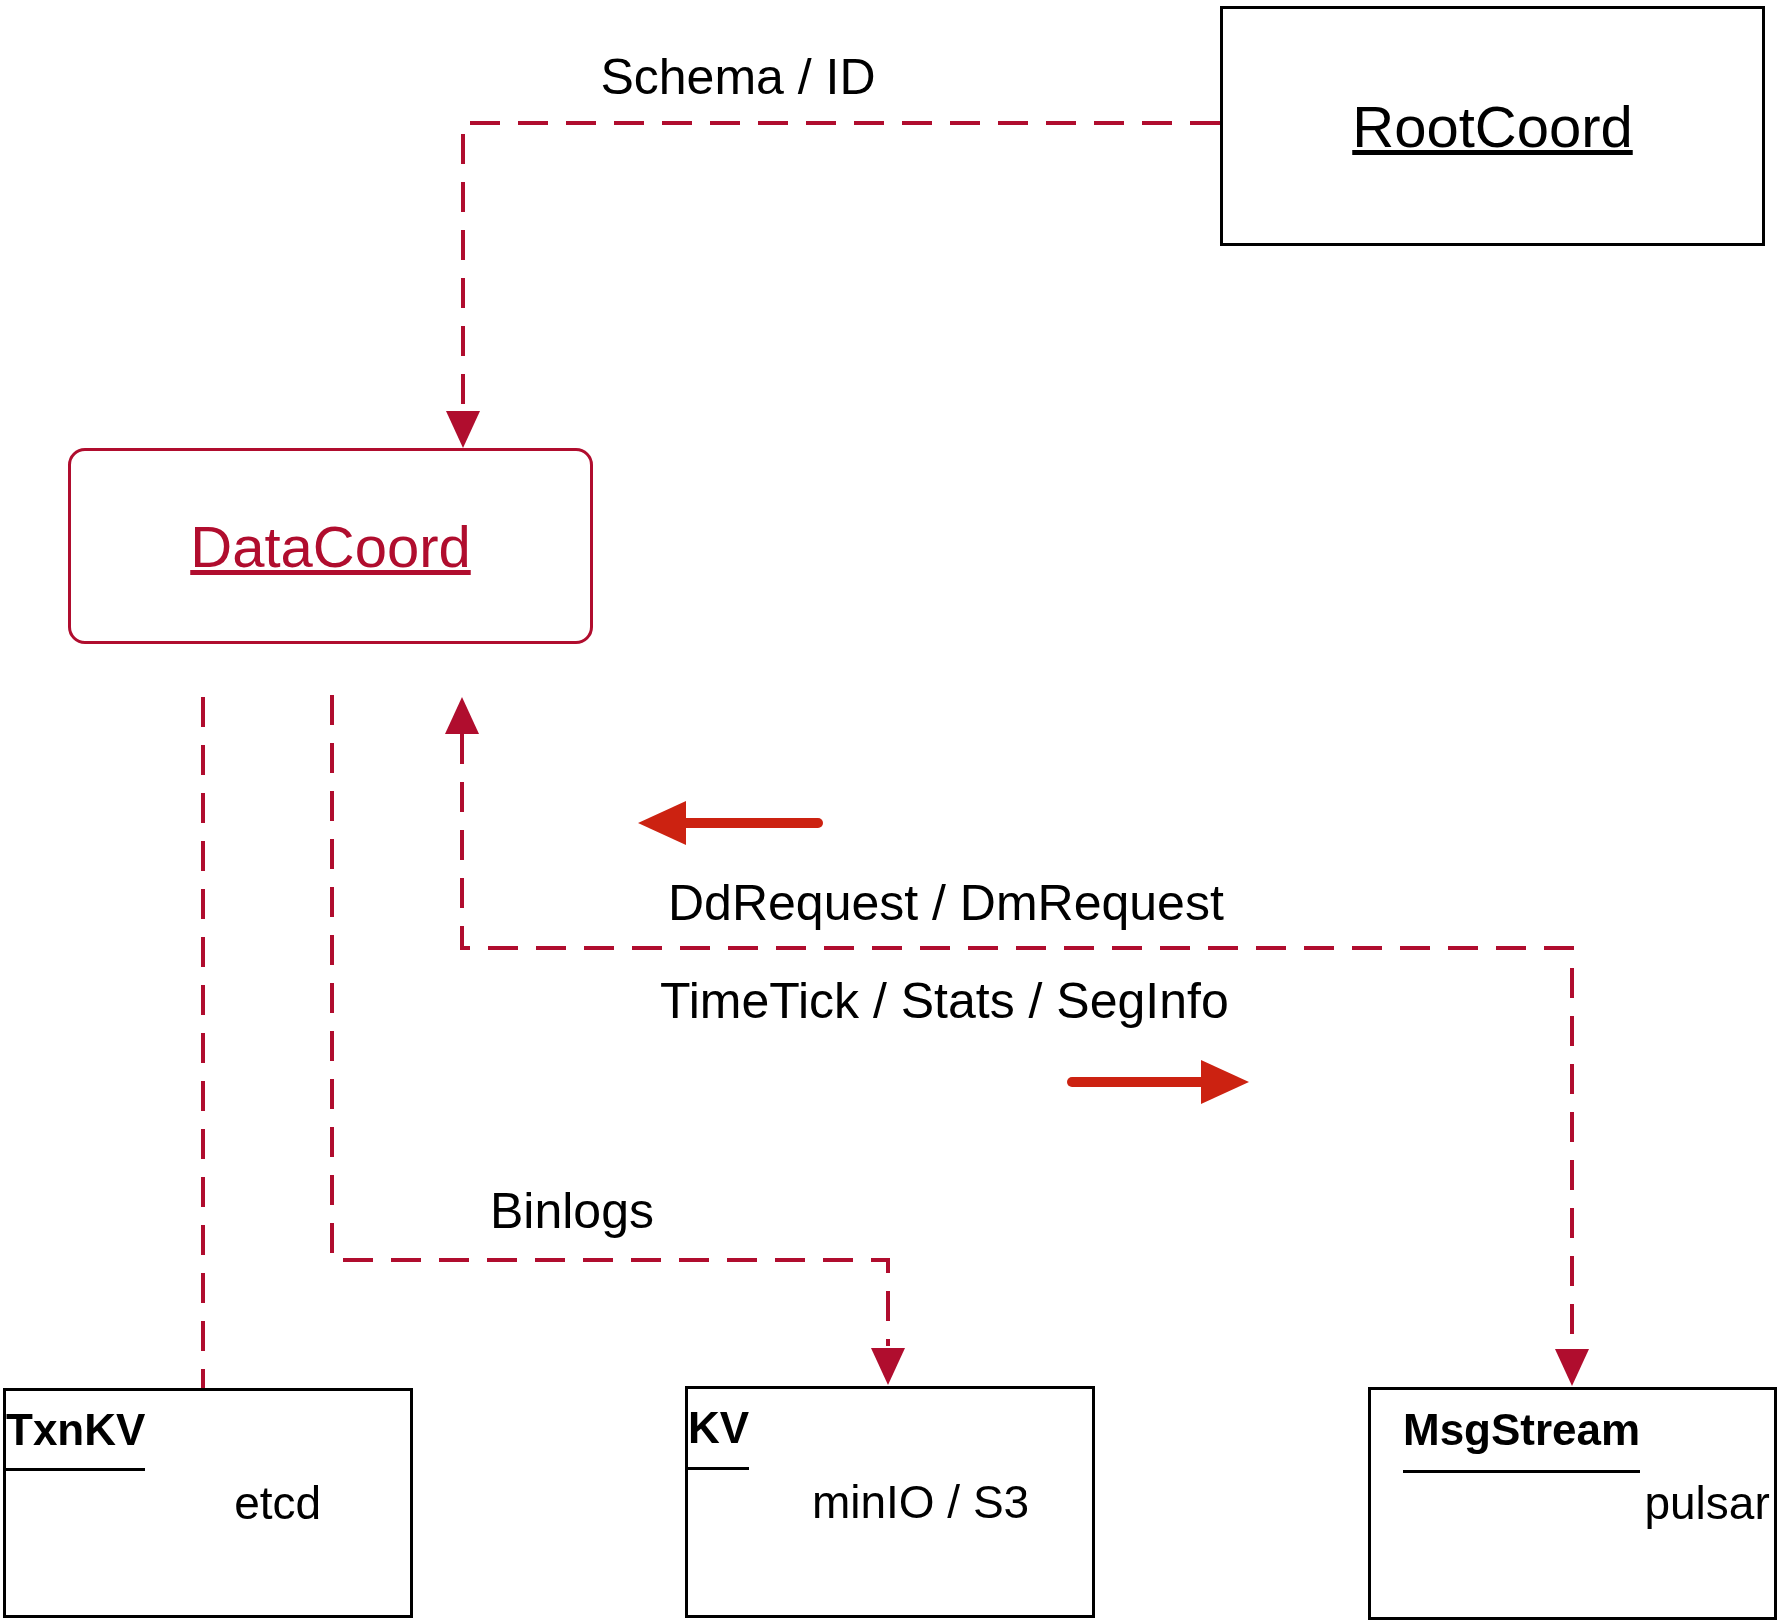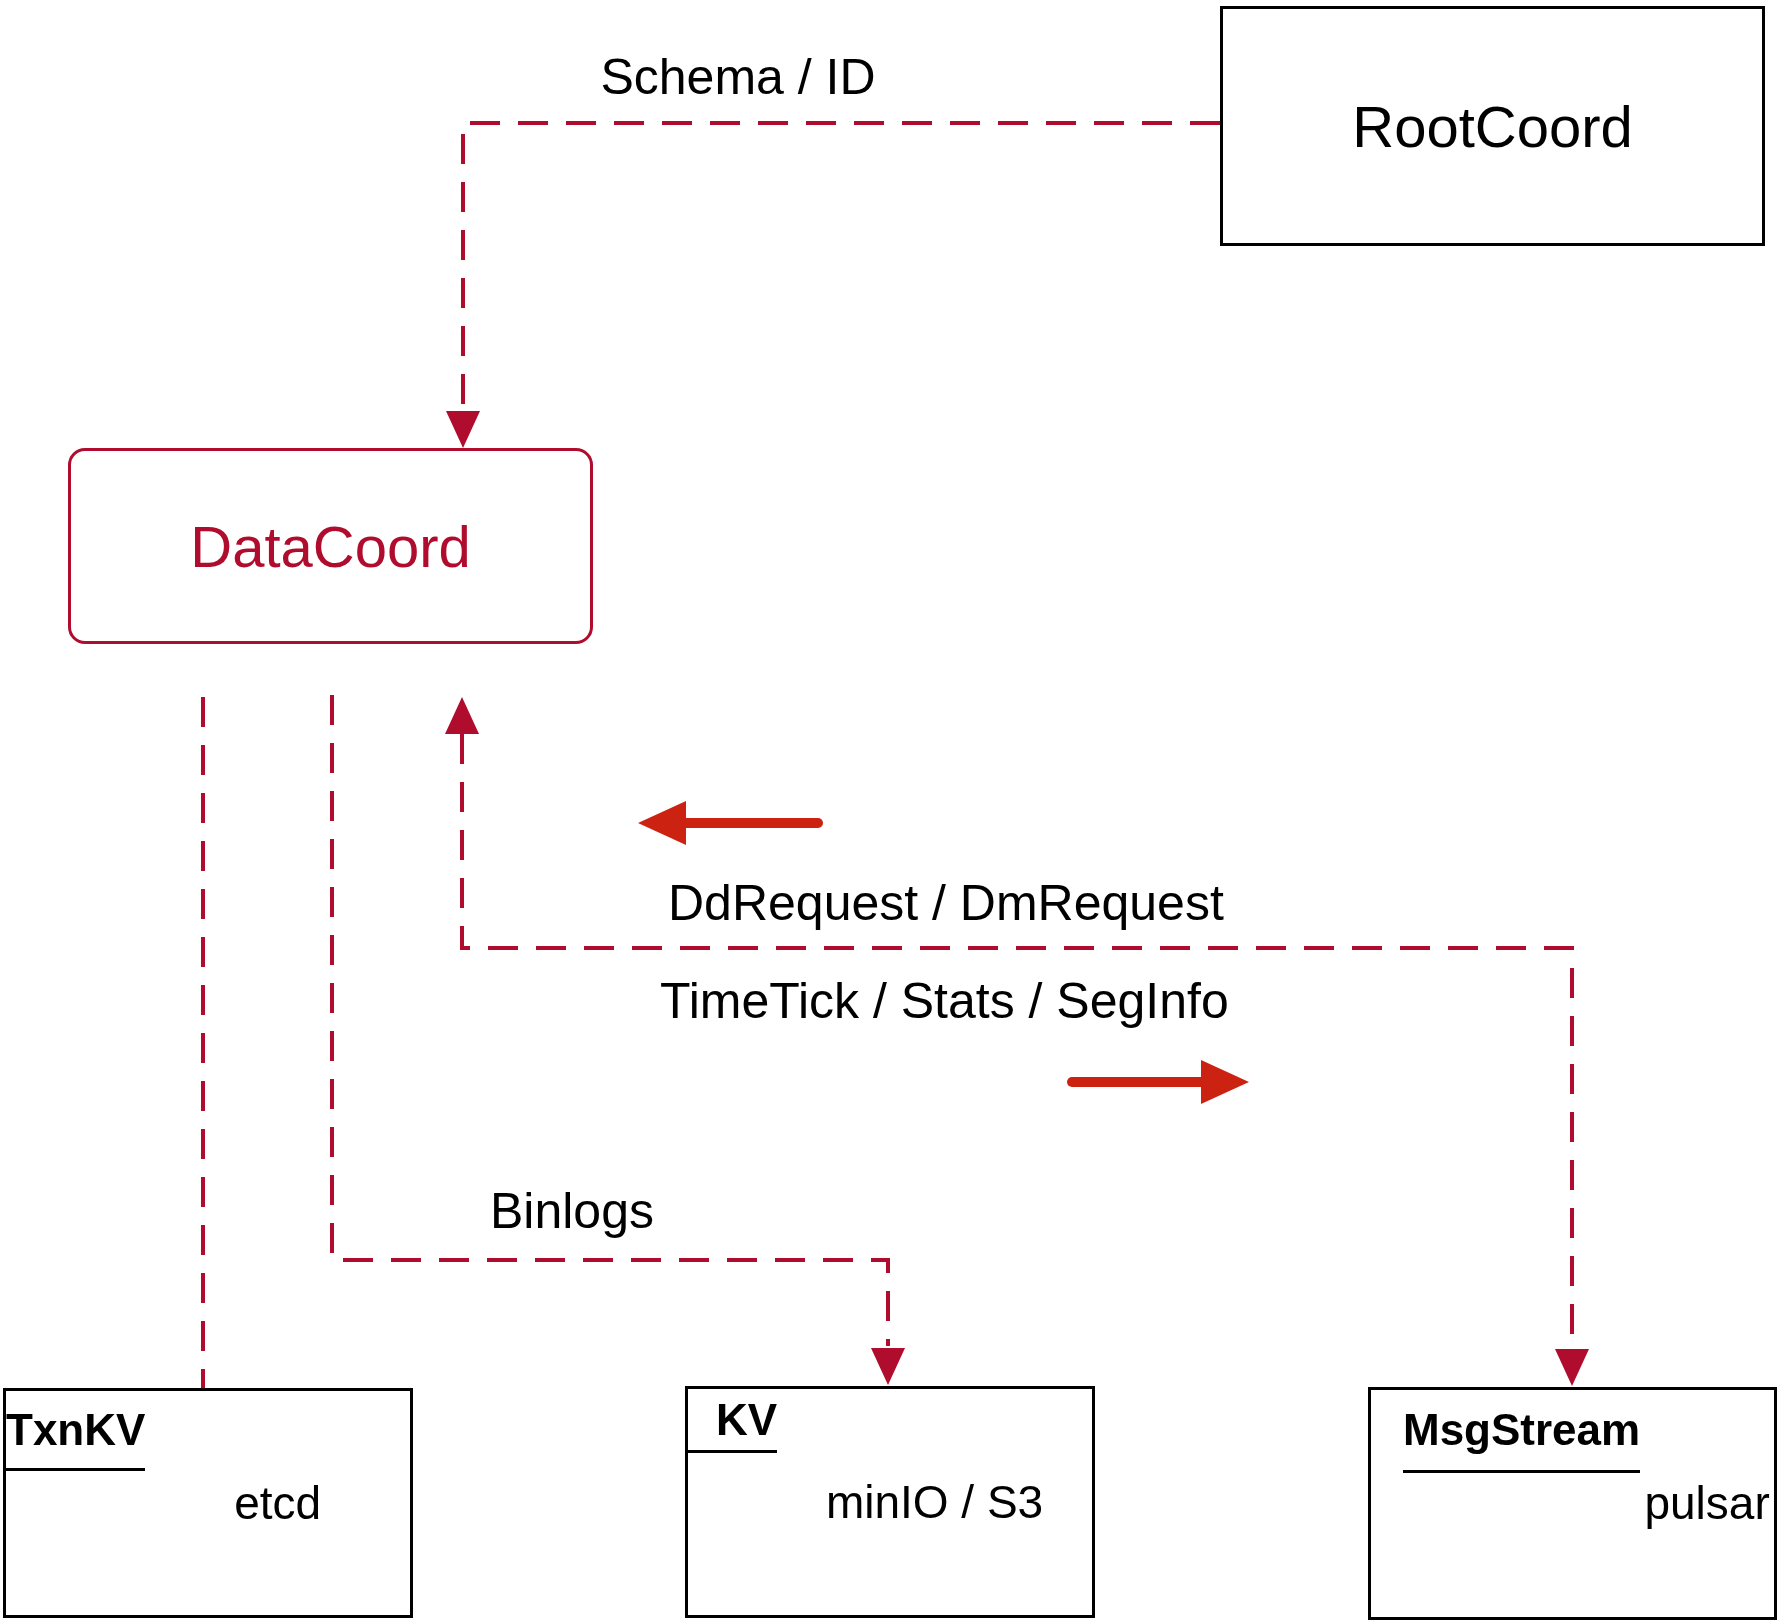--- a/index.html
+++ b/index.html
@@ -41,20 +41,21 @@
   .solid-arrow-head { fill: var(--arrow); stroke: none; }
 
   .node {
     position: absolute;
     border: 3px solid var(--box-border);
     background: var(--background);
     display: flex;
     align-items: center;
     justify-content: center;
     font-size: 58px;
+    text-decoration: underline;
   }
   .node.accent {
     border-color: var(--connector);
     color: var(--connector);
   }
   .table-node {
     position: absolute;
     border: 3px solid var(--box-border);
     background: var(--background);
     display: flex;
@@ -122,21 +123,21 @@
   </div>
 
   <div class="table-node" style="left:3px; top:1388px; width:410px; height:230px;">
     <div class="table-header" style="height:80px;">TxnKV</div>
     <div class="table-body">
       <span>etcd</span>
     </div>
   </div>
 
   <div class="table-node" style="left:685px; top:1386px; width:410px; height:232px;">
-    <div class="table-header" style="height:64px;padding-left:28px;">KV</div>
+    <div class="table-header" style="height:81px;">KV</div>
     <div class="table-body">
       <span>minIO / S3</span>
     </div>
   </div>
 
   <div class="table-node" style="left:1368px; top:1387px; width:409px; height:233px;padding-left:32px;">
     <div class="table-header" style="height:83px;">MsgStream</div>
     <div class="table-body">
       <span>pulsar</span>
     </div>

